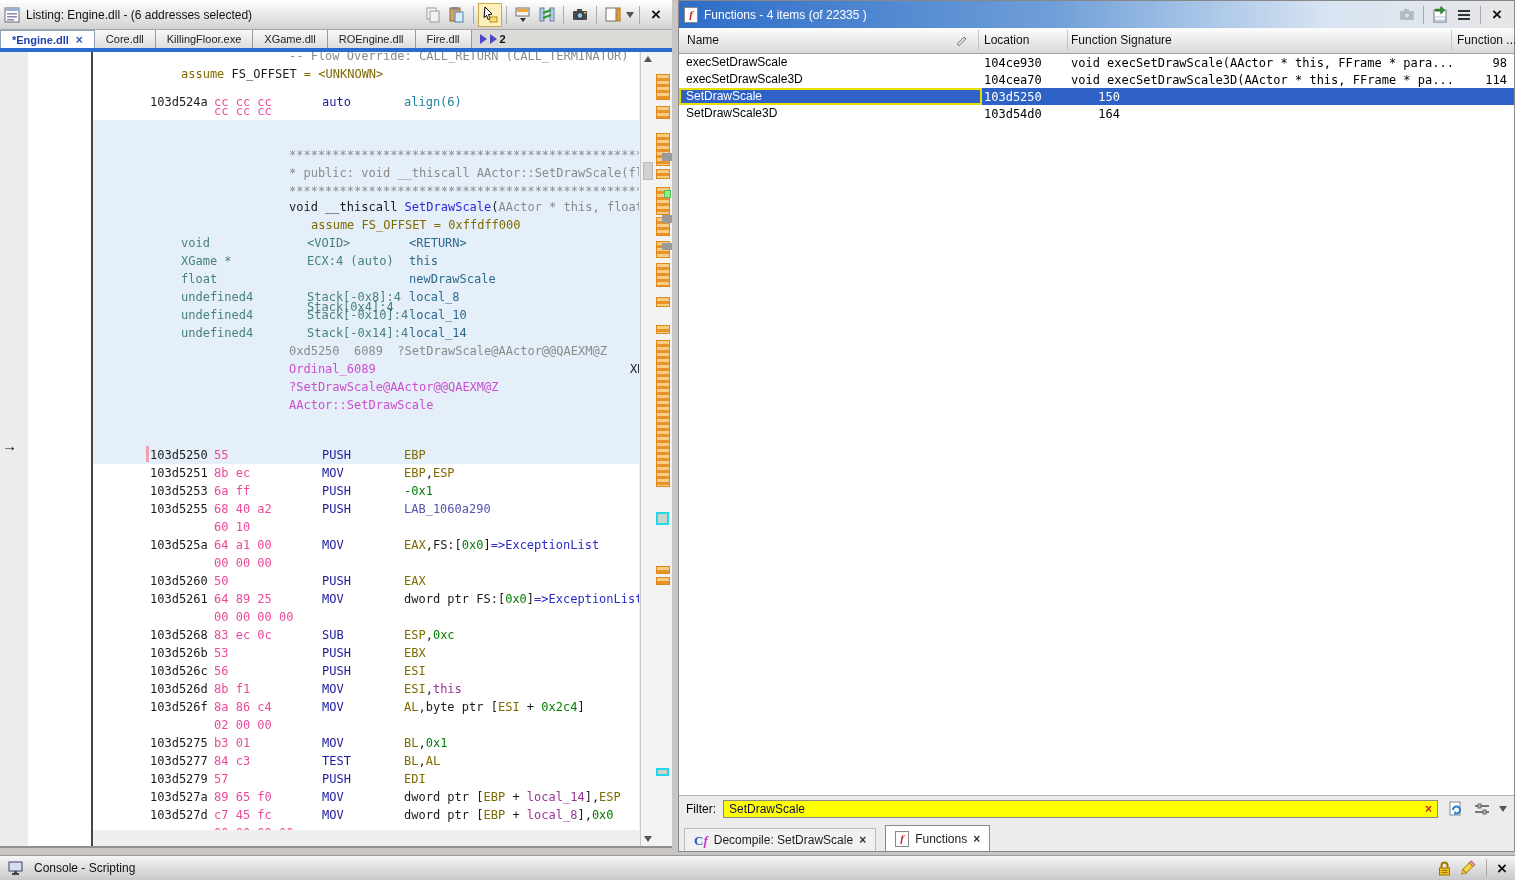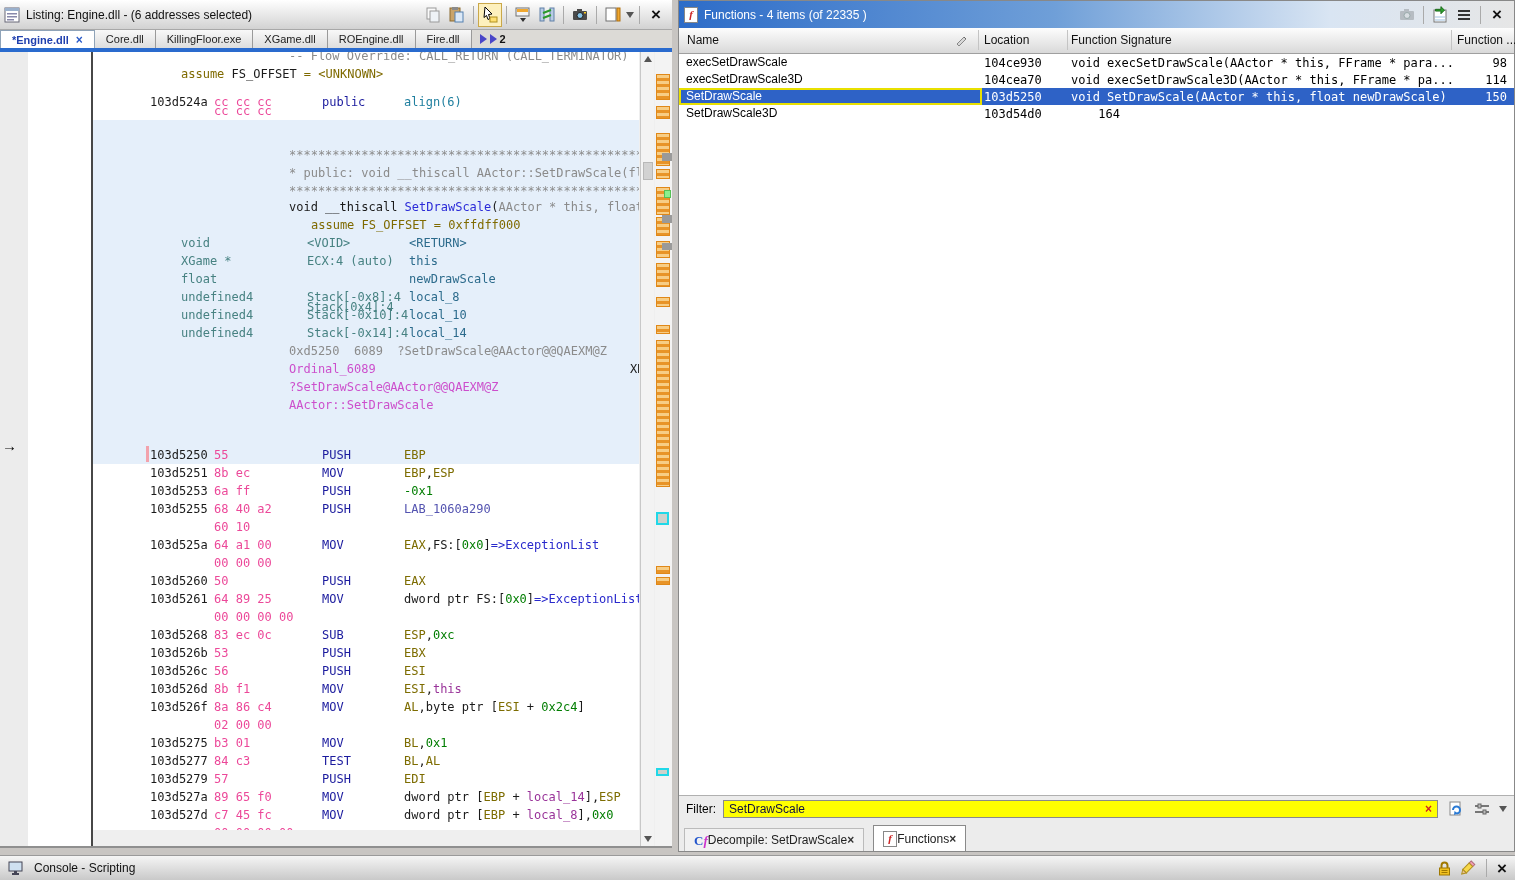--- a/index.html
+++ b/index.html
@@ -78,21 +78,21 @@
   .cl,.cs,.cz{font-family:"DejaVu Sans Mono",monospace;white-space:nowrap;overflow:hidden}
   .cl{width:87px;padding-left:2px;box-sizing:border-box}
   .cs{flex:1;padding-left:2px}
   .cz{width:58px;text-align:right;padding-right:7px;box-sizing:border-box}
   .fn-filter{height:26px;background:#ececec;display:flex;align-items:center;padding:0 7px;font-size:12px;gap:7px;flex:0 0 auto}
   .filter-input{flex:1;height:18px;background:#ffff00;border:1px solid #8a8a8a;display:flex;align-items:center;
       padding:0 5px;font-size:12px;color:#101040;position:relative;box-sizing:border-box}
   .clear-x{position:absolute;right:5px;color:#d02020;font-weight:bold;font-size:12px;line-height:1}
   .fbtn{width:20px;height:20px;display:flex;align-items:center;justify-content:center}
   .fn-tabs{height:29px;background:#ececec;display:flex;align-items:flex-end;padding-left:5px;gap:9px;flex:0 0 auto}
-  .rtab{height:23px;display:flex;align-items:center;padding:0 9px;font-size:12px;
+  .rtab{height:23px;display:flex;align-items:center;gap:6px;padding:0 9px;font-size:12px;
       background:#f1f1f1;border:1px solid #bbb;border-bottom:none;color:#222;box-sizing:border-box}
   .rtab.active{background:#fff;border-color:#8a8a8a;height:26px}
   .rtab .tx{color:#333;font-weight:bold;font-size:12px;line-height:1}
   .mini-doc{display:inline-flex;align-items:center;justify-content:center;width:12px;height:14px;background:#fff;
       border:1px solid #888;font-family:"Liberation Serif",serif;font-style:italic;font-weight:bold;color:#cc2222;font-size:11px;line-height:1}
   .cf-ic{font-family:"Liberation Serif",serif;font-size:13px;line-height:1}
   .cf-ic b{color:#2255cc}.cf-ic i{color:#cc33cc;font-weight:bold}
 
   
   #status-bar{position:absolute;left:0;top:855px;width:1515px;height:25px;
@@ -211,21 +211,21 @@
     </div>
     <div class="gutter-white"></div>
     <div class="vline-dark"></div>
 
     <div class="listing-view">
       <div class="sel-band" id="sel-band" style="top: 68px; height: 344px;"></div>
       <div class="cursor-bar" id="cursor-bar" style="left: 53px; top: 394px;"></div>
       <div id="listing-lines">
           <div class="lst-line" style="top: -5px;"><span class="seg" style="left: 196px;"><span class="c-cm">-- Flow Override: CALL_RETURN (CALL_TERMINATOR)</span></span></div>
           <div class="lst-line" style="top: 13px;"><span class="seg" style="left: 88px;"><span class="c-ol">assume </span><span class="c-bk">FS_OFFSET</span><span class="c-ol"> = &lt;UNKNOWN&gt;</span></span></div>
-          <div class="lst-line" style="top: 16px; margin-top: 25px;"><span class="seg" style="left: 57px;"><span class="c-ad">103d524a</span></span><span class="seg" style="left: 121px;"><span class="c-by">cc cc cc</span></span><span class="seg" style="left: 229px;"><span class="c-mn">public</span></span><span class="seg" style="left: 311px;"><span class="c-al">align(6)</span></span></div>
+          <div class="lst-line" style="top: 16px; margin-top: 25px;"><span class="seg" style="left: 57px;"><span class="c-ad">103d524a</span></span><span class="seg" style="left: 121px;"><span class="c-by">cc cc cc</span></span><span class="seg" style="left: 229px;"><span class="c-mn">auto</span></span><span class="seg" style="left: 311px;"><span class="c-al">align(6)</span></span></div>
           <div class="lst-line" style="top: 50px;"><span class="seg" style="left: 121px;"><span class="c-by">cc cc cc</span></span></div>
           <div class="lst-line" style="top: 94px;"><span class="seg" style="left: 196px;"><span class="c-cm">*************************************************</span></span></div>
           <div class="lst-line" style="top: 112px;"><span class="seg" style="left: 196px;"><span class="c-cm">* public: void __thiscall AActor::SetDrawScale(floa</span></span></div>
           <div class="lst-line" style="top: 130px;"><span class="seg" style="left: 196px;"><span class="c-cm">*************************************************</span></span></div>
           <div class="lst-line" style="top: 146px;"><span class="seg" style="left: 196px;"><span class="c-bk">void __thiscall </span><span class="c-fb">SetDrawScale</span><span class="c-bk">(</span><span class="c-gy">AActor * this, float newDrawScale)</span></span></div>
           <div class="lst-line" style="top: 164px;"><span class="seg" style="left: 218px;"><span class="c-ol">assume FS_OFFSET = 0xffdff000</span></span></div>
           <div class="lst-line" style="top: 182px;"><span class="seg" style="left: 88px;"><span class="c-ty">void</span></span><span class="seg" style="left: 214px;"><span class="c-st">&lt;VOID&gt;</span></span><span class="seg" style="left: 316px;"><span class="c-nm">&lt;RETURN&gt;</span></span></div>
           <div class="lst-line" style="top: 200px;"><span class="seg" style="left: 88px;"><span class="c-ty">XGame *</span></span><span class="seg" style="left: 214px;"><span class="c-st">ECX:4 (auto)</span></span><span class="seg" style="left: 316px;"><span class="c-nm">this</span></span></div>
           <div class="lst-line" style="top: 218px;"><span class="seg" style="left: 88px;"><span class="c-ty">float</span></span><span class="seg" style="left: 214px; margin-top: 28px;"><span class="c-st">Stack[0x4]:4</span></span><span class="seg" style="left: 316px;"><span class="c-nm">newDrawScale</span></span></div>
           <div class="lst-line" style="top: 236px;"><span class="seg" style="left: 88px;"><span class="c-ty">undefined4</span></span><span class="seg" style="left: 214px;"><span class="c-st">Stack[-0x8]:4</span></span><span class="seg" style="left: 316px;"><span class="c-nm">local_8</span></span></div>
@@ -352,21 +352,20 @@
       </div>
       <div class="fn-row">
         <div class="cn">execSetDrawScale3D</div>
         <div class="cl">104cea70</div>
         <div class="cs">void execSetDrawScale3D(AActor * this, FFrame * pa...</div>
         <div class="cz">114</div>
       </div>
       <div class="fn-row sel">
         <div class="cn">SetDrawScale</div>
         <div class="cl">103d5250</div>
-        <div class="cs">void SetDrawScale(AActor * this, float newDrawScale)</div>
         <div class="cz">150</div>
       </div>
       <div class="fn-row">
         <div class="cn">SetDrawScale3D</div>
         <div class="cl">103d54d0</div>
         <div class="cz">164</div>
       </div>
     </div>
 
   <div class="fn-filter">

